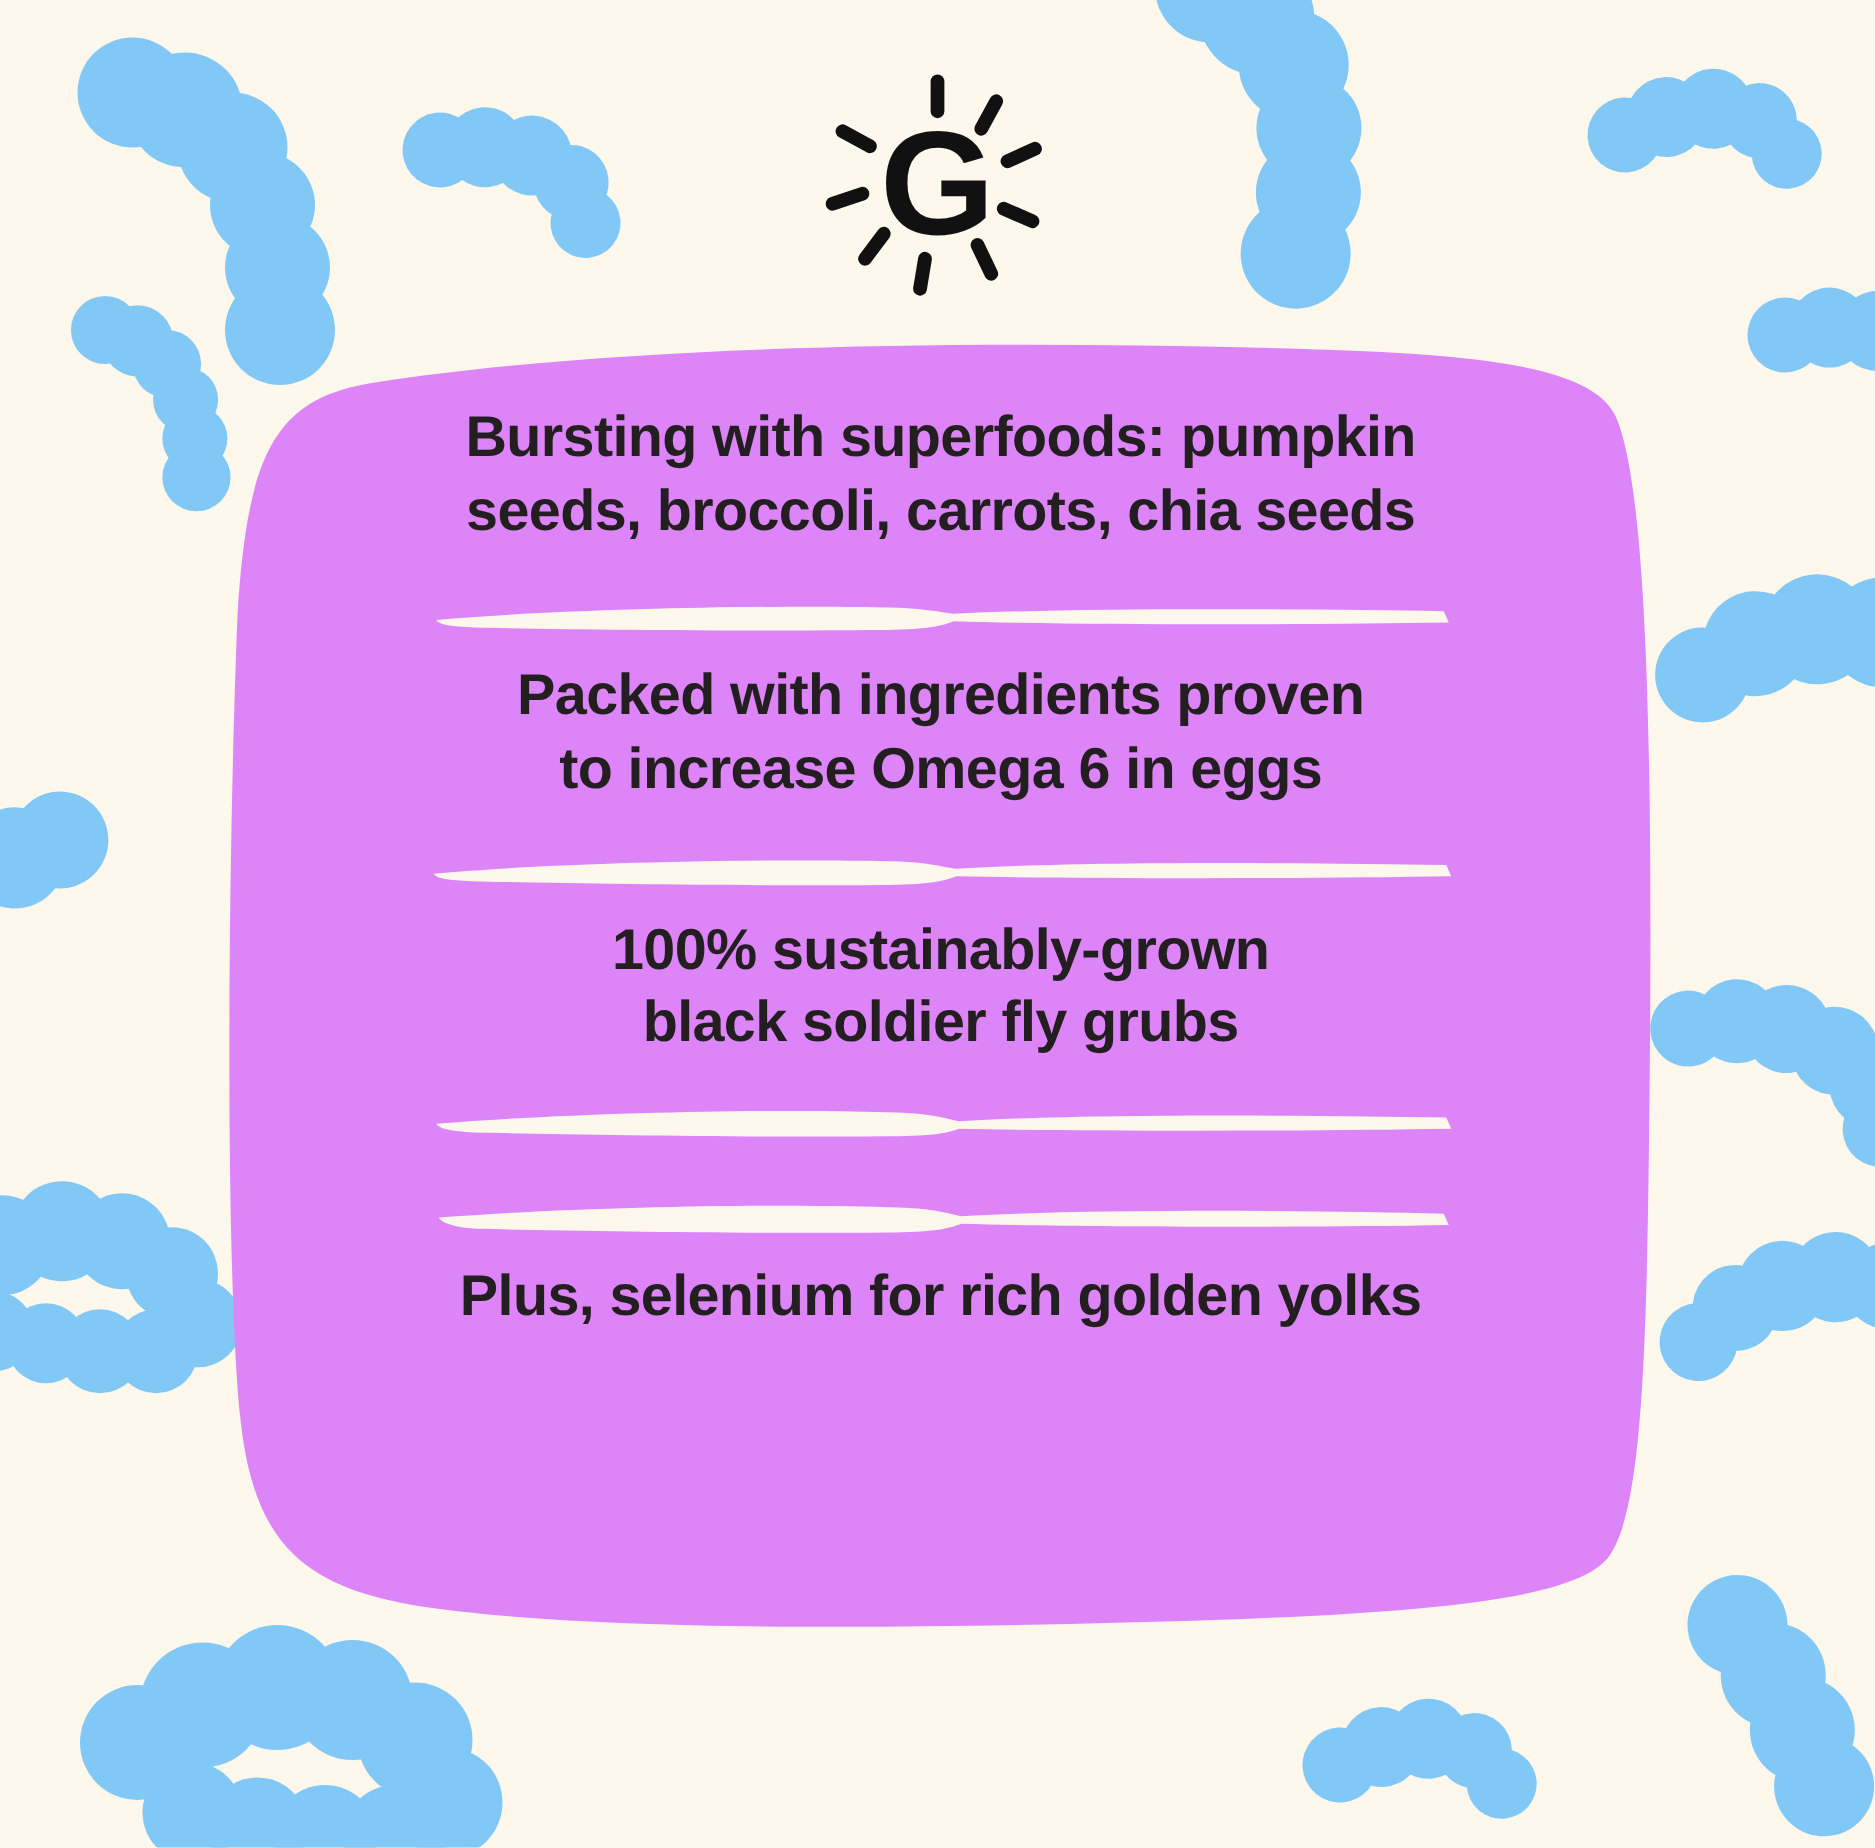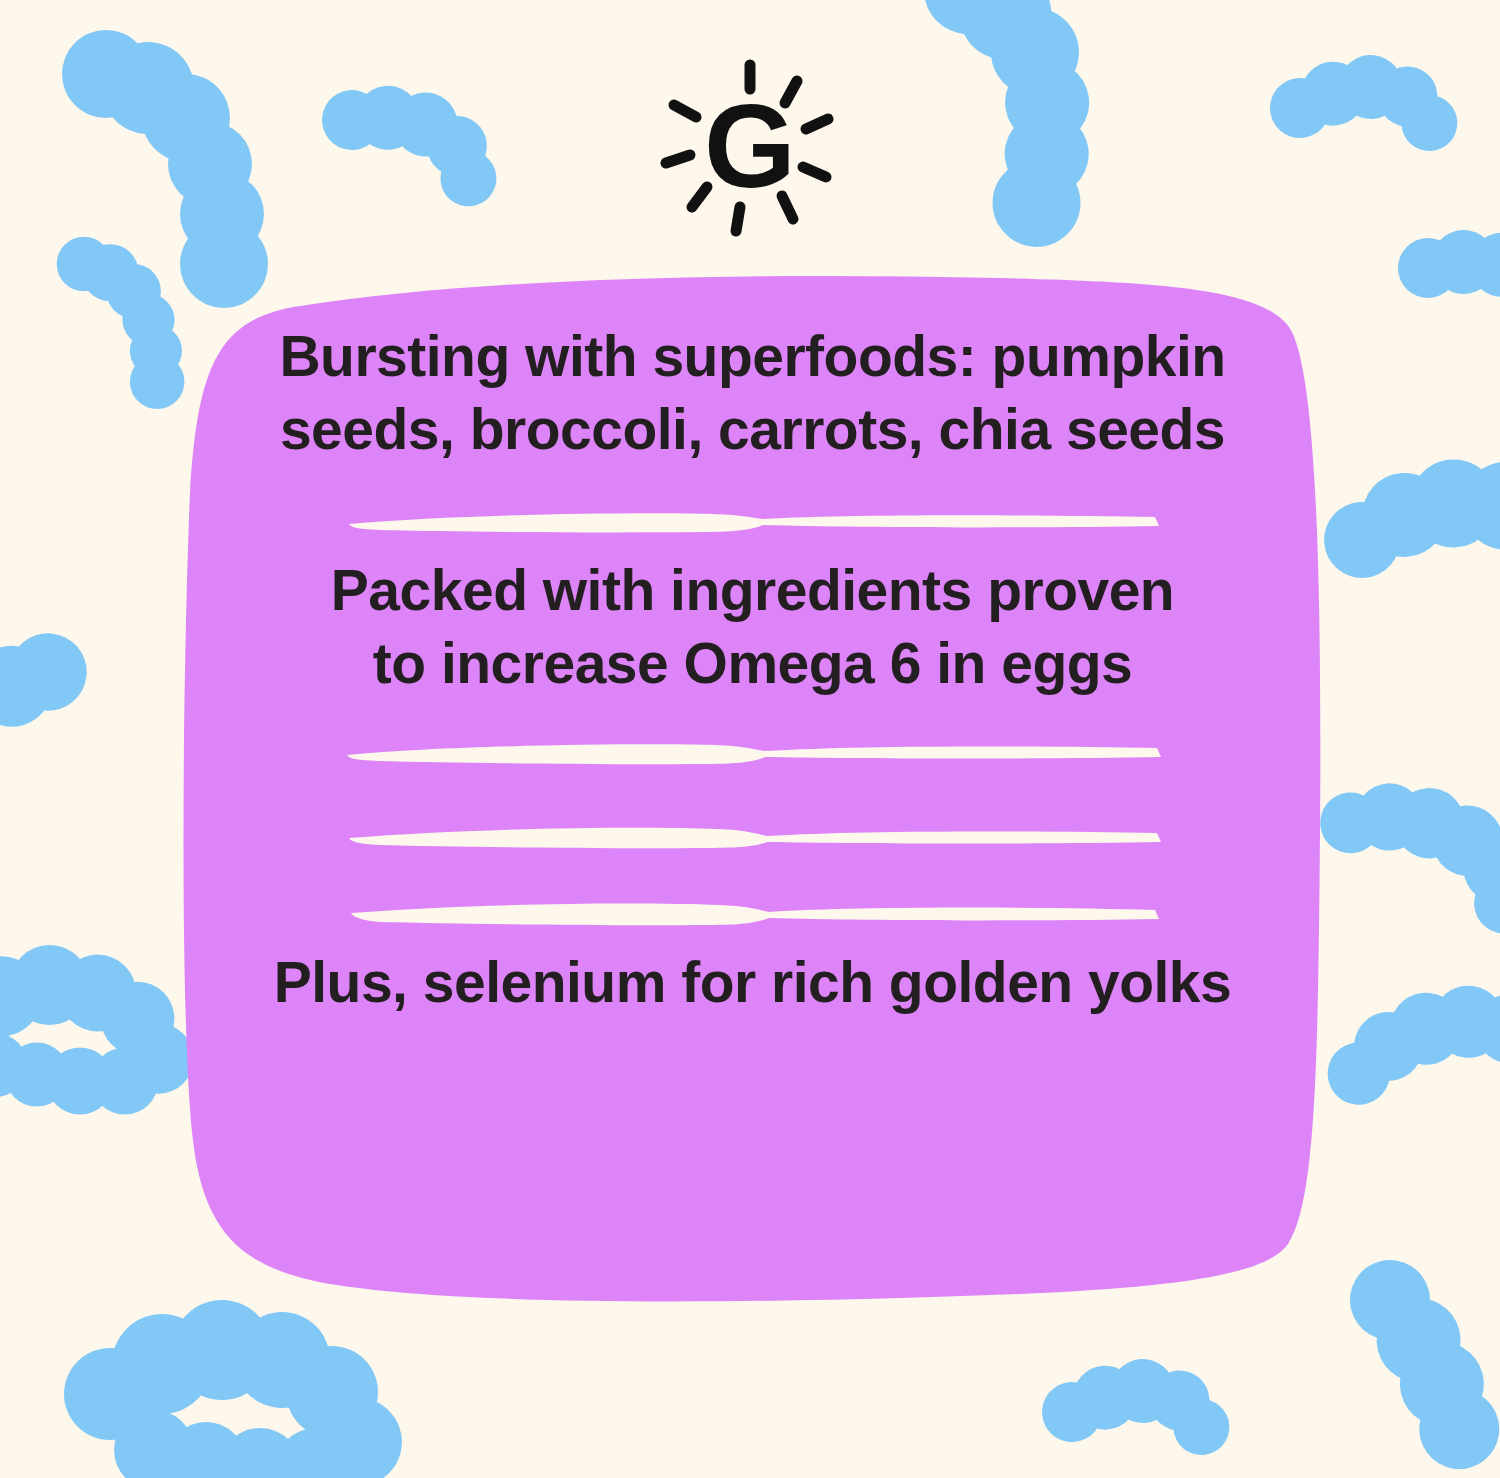--- a/index.html
+++ b/index.html
@@ -60,21 +60,21 @@
     flex-direction: column;
     align-items: center;
     justify-content: flex-start;
     padding-top: 48px;
     box-sizing: border-box;
   }
   .feature-text {
     color: #231F20;
     font-family: "Liberation Sans", sans-serif;
     font-weight: bold;
-    font-size: 57px;
+    font-size: 46px;
     line-height: 1.28;
     text-align: center;
     letter-spacing: -0.5px;
     white-space: pre-line;
     width: 1070px;
   }
   .divider {
     width: 820px;
     height: 34px;
     margin: 14px 0 14px 0;
@@ -205,20 +205,24 @@
 
       <div class="block">
         <div class="feature-text">Packed with ingredients proven
 to increase Omega 6 in eggs</div>
       </div>
       <div class="sp-2"></div>
       <svg class="divider" viewBox="0 0 820 34" preserveAspectRatio="none">
         <path fill="#FDF7EC" d="M4 17 C 110 7, 300 5, 372 7 C 402 8, 412 12, 422 13 C 522 7, 702 8, 814 10 L 818 19 C 702 21, 522 21, 422 19 C 412 23, 398 26, 362 26 C 262 27, 118 25, 34 23 C 16 22, 6 21, 4 17 Z"></path>
       </svg>
 
+      <div class="block">
+        <div class="feature-text">100% sustainably-grown
+black soldier fly grubs</div>
+      </div>
       <div class="sp-3"></div>
       <svg class="divider" viewBox="0 0 820 34" preserveAspectRatio="none">
         <path fill="#FDF7EC" d="M6 16 C 130 6, 300 4, 374 7 C 404 8, 414 12, 424 14 C 524 8, 704 9, 814 11 L 818 20 C 704 22, 524 22, 424 20 C 414 24, 400 26, 364 26 C 264 27, 120 25, 36 23 C 18 22, 8 20, 6 16 Z"></path>
       </svg>
 
       <div class="sp-4"></div>
       <svg class="divider" viewBox="0 0 820 34" preserveAspectRatio="none">
         <path fill="#FDF7EC" d="M8 15 C 140 5, 300 4, 376 7 C 406 8, 416 12, 426 14 C 526 8, 706 9, 812 12 L 816 21 C 706 23, 526 23, 426 20 C 416 24, 402 27, 366 27 C 266 28, 122 26, 38 24 C 20 23, 10 19, 8 15 Z"></path>
       </svg>
 

